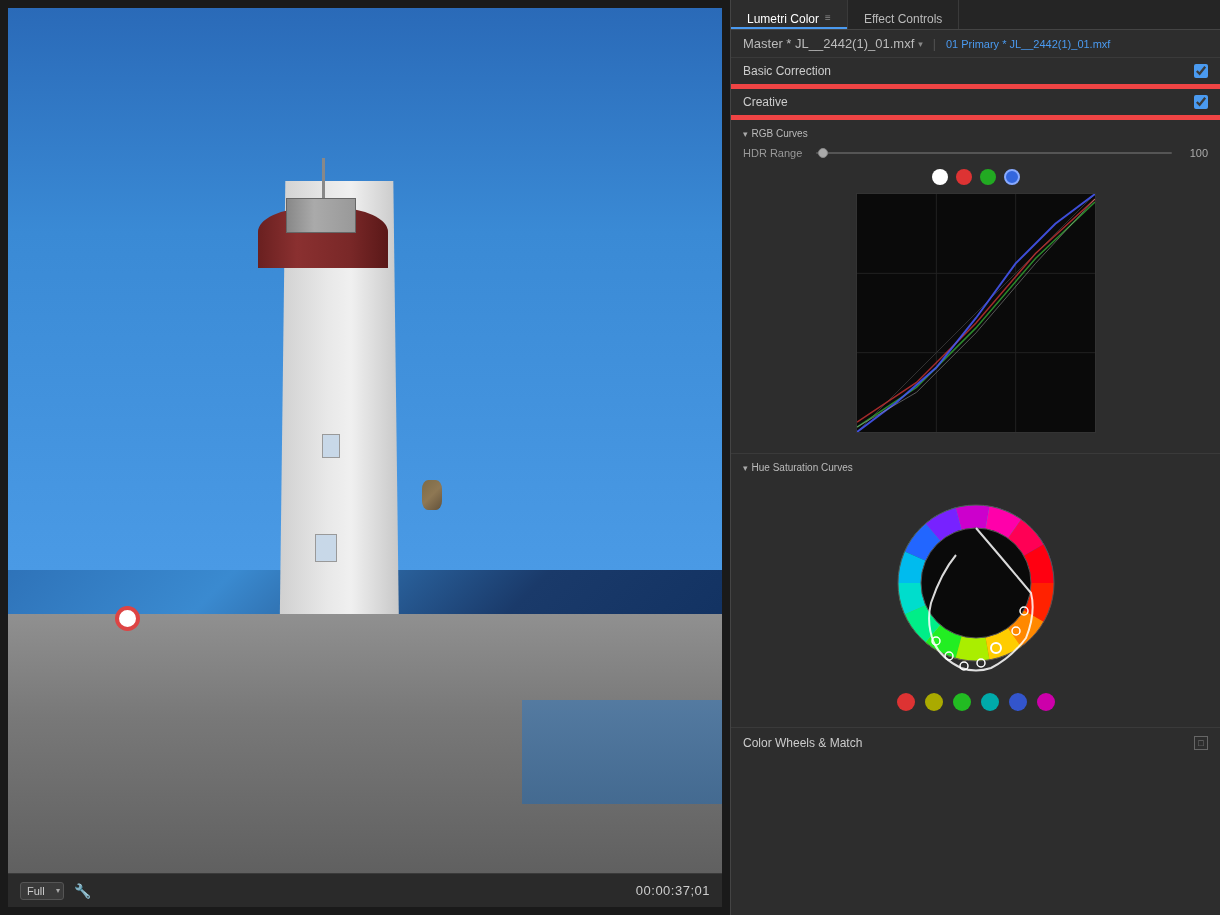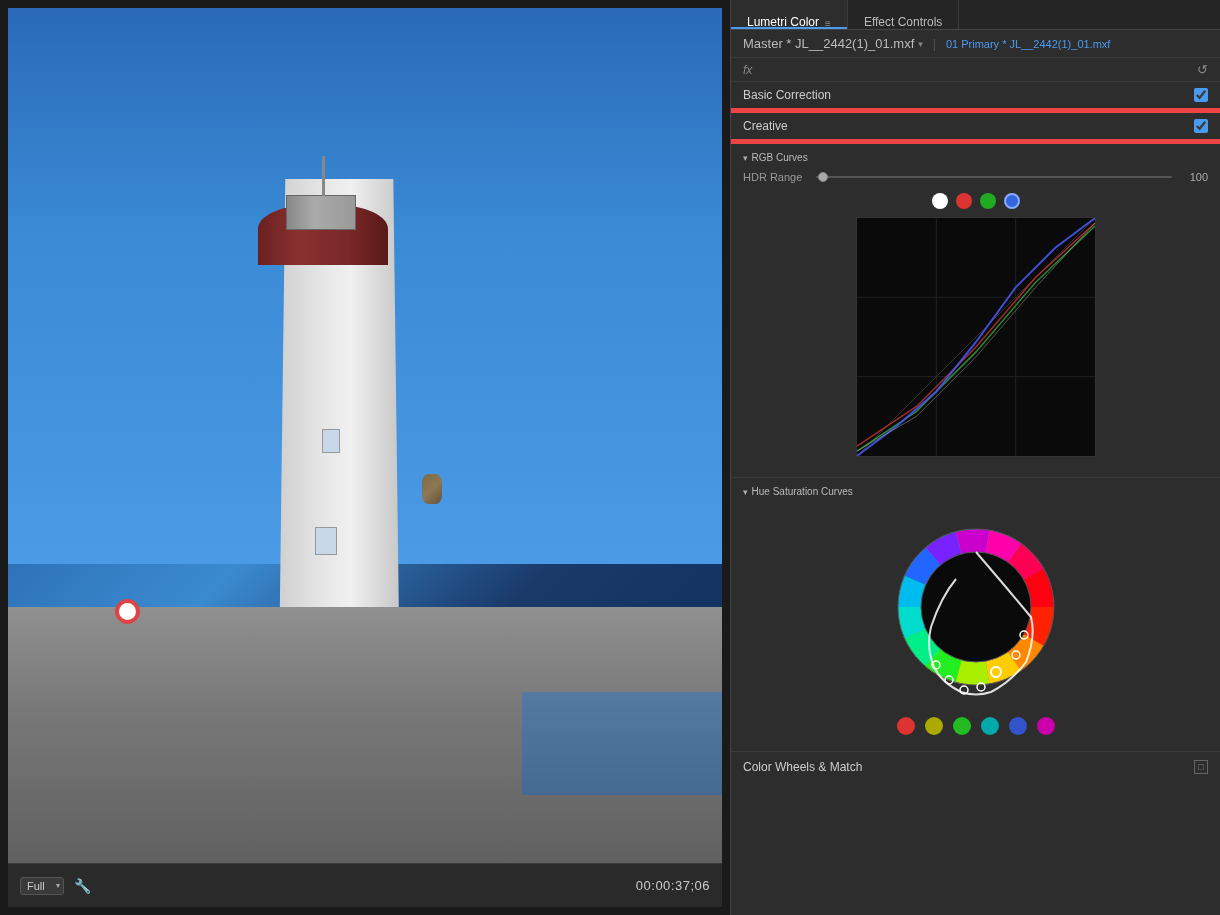--- a/index.html
+++ b/index.html
@@ -165,21 +165,21 @@
       left: 58%;
       width: 20px;
       height: 30px;
       background: linear-gradient(135deg, #8a6020, #a07030, #6a4010);
       border-radius: 30%;
       opacity: 0.8;
     }
 
     
     .video-controls {
-      height: 44px;
+      height: 34px;
       background: #2a2a2a;
       display: flex;
       align-items: center;
       padding: 0 12px;
       gap: 10px;
       margin: 0 8px 8px 8px;
       border-top: 1px solid #3a3a3a;
     }
 
     .quality-select {
@@ -236,23 +236,23 @@
     .tab-bar {
       display: flex;
       background: #252525;
       border-bottom: 1px solid #444;
       height: 30px;
       align-items: stretch;
       flex-shrink: 0;
     }
 
     .tab {
-      padding: 0 16px;
-      display: flex;
-      align-items: flex-end;
+      padding: 12px 16px;
+      display: flex;
+      align-items: flex-start;
       gap: 6px;
       cursor: pointer;
       font-size: 12px;
       color: #bbbbbb;
       border-right: 1px solid #3a3a3a;
       position: relative;
     }
 
     .tab.active {
       color: #ffffff;
@@ -564,21 +564,21 @@
         <div class="water"></div>
         <div class="life-ring"></div>
       </div>
     </div>
     <div class="video-controls">
       <div class="quality-wrapper">
         <select class="quality-select"><option>Full</option></select>
         <span class="quality-arrow">▾</span>
       </div>
       <span class="wrench-icon">🔧</span>
-      <span class="timecode">00:00:37;06</span>
+      <span class="timecode">00:00:37;01</span>
     </div>
   </div>
 
   <div class="lumetri-panel">
 
     <div class="tab-bar">
       <div class="tab active">
         <span>Lumetri Color</span>
         <span class="tab-menu-icon">≡</span>
       </div>
@@ -587,24 +587,20 @@
       </div>
     </div>
 
     <div class="clip-selector">
       <span class="clip-name">Master * JL__2442(1)_01.mxf</span>
       <span class="clip-arrow">▾</span>
       <span class="clip-separator">|</span>
       <span class="clip-primary">01 Primary * JL__2442(1)_01.mxf</span>
     </div>
 
-    <div class="fx-row">
-      <span class="fx-label">fx</span>
-      <span class="fx-reset-icon">↺</span>
-    </div>
 
     <div class="panel-content">
 
       <div class="section-header">
         <span class="section-title">Basic Correction</span>
         <input type="checkbox" class="section-checkbox" checked="" style="">
       </div>
 
       <div class="section-header">
         <span class="section-title">Creative</span>

